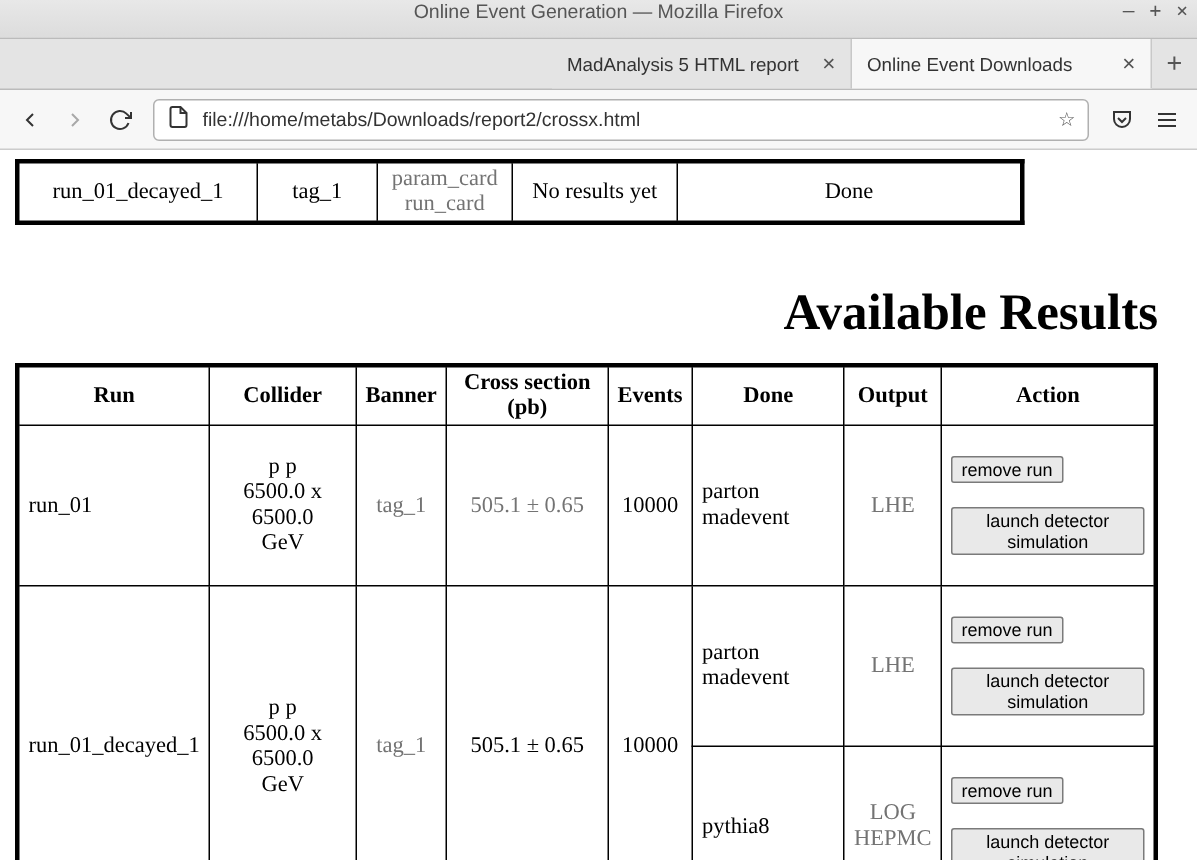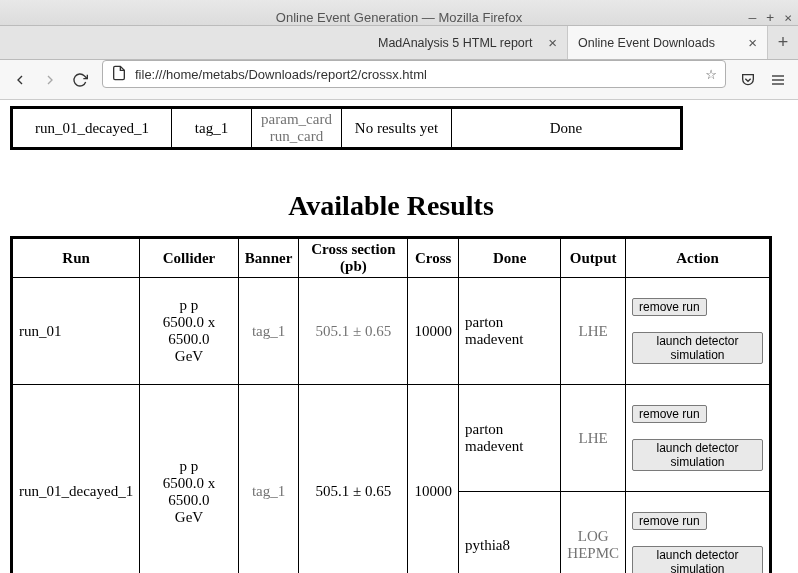--- a/index.html
+++ b/index.html
@@ -1,37 +1,37 @@
 <!DOCTYPE html>
 <html><head>
 <meta charset="utf-8">
 <style>
 * { box-sizing: border-box; }
 body { margin: 0; font-family: -apple-system, BlinkMacSystemFont, "Segoe UI", Arial, sans-serif; font-size: 14px; background: #fff; }
-.window-titlebar { background: linear-gradient(#e8e8e8,#dcdcdc); height: 26px; display: flex; align-items: flex-end; justify-content: center; position: relative; border-bottom: 1px solid #bbb; font-size: 13px; color: #555; }
+.window-titlebar { background: linear-gradient(#e8e8e8,#dcdcdc); height: 26px; display: flex; align-items: flex-start; justify-content: center; position: relative; border-bottom: 1px solid #bbb; font-size: 13px; color: #555; }
 .window-controls { position: absolute; right: 6px; display: flex; gap: 10px; color: #555; }
 .window-controls span { cursor: pointer; font-family: monospace; }
 .tabs-bar { background: #e4e4e4; height: 34px; display: flex; align-items: stretch; border-bottom: 1px solid #bbb; justify-content: flex-end; }
 .tab { display: flex; align-items: center; padding: 0 10px; font-size: 12.5px; color: #333; border-right: 1px solid #c8c8c8; min-width: 200px; justify-content: space-between; background: #e4e4e4; }
 .tab.active { background: #f7f7f7; }
 .tab .close { font-size: 15px; color: #555; cursor: pointer; }
 .newtab { display: flex; align-items: center; justify-content: center; width: 30px; font-size: 18px; color: #555; cursor: pointer; }
-.toolbar { background: #f7f7f7; height: 40px; display: flex; padding: 0 12px; gap: 14px; border-bottom: 1px solid #ccc; }
+.toolbar { background: #f7f7f7; height: 40px; display: flex; align-items: center; padding: 0 12px; gap: 14px; border-bottom: 1px solid #ccc; }
 .nav-arrow, .reload, .shield, .menu { cursor: pointer; color: #333; display: flex; align-items: center; }
 .urlbar { flex: 1; height: 28px; border: 1px solid #b0b0b0; border-radius: 4px; display: flex; align-items: center; padding: 0 8px; background: #fff; font-size: 13px; color: #333; }
 .urlbar .file-icon { margin-right: 8px; }
 .urlbar .url-text { flex: 1; white-space: nowrap; overflow: hidden; }
 .urlbar .star { color: #555; cursor: pointer; }
 .content { padding: 0 26px 20px 10px; font-family: "Times New Roman", serif; }
 table.data { border-collapse: collapse; border: 3px solid #000; margin: 4px 0; }
 table.data th, table.data td { border: 1px solid #000; padding: 2px 6px; font-size: 15px; text-align: center; vertical-align: middle; }
 table.data th { font-weight: bold; }
 .top-row-table td { text-align: center; }
 .runcell-left { text-align: left !important; }
-h2.section { text-align: center; font-family: "Times New Roman", serif; font-size: 28px; font-weight: bold; margin: 40px 0 14px 0; }
+h2.section { text-align: right; font-family: "Times New Roman", serif; font-size: 34px; font-weight: bold; margin: 40px 0 14px 0; }
 a.datalink { color: #737373; cursor: pointer; }
 a.visited { color: #6a1b9a; text-decoration: underline; font-weight: bold; cursor: pointer; }
 .action-btn { font-size: 12px; padding: 1px 6px; margin: 16px 0; background: #e9e9e9; border: 1px solid #7a7a7a; border-radius: 2px; cursor: pointer; display: block; font-family: -apple-system, sans-serif; }
 .action-cell { text-align: left !important; padding: 4px 6px !important; }
 .mainpage { margin-top: 14px; }
 .mainpage a { font-size: 20px; }
 svg.icon { width: 16px; height: 16px; }
 </style>
 </head>
 <body>
@@ -116,21 +116,21 @@
 
 <h2 class="section">Available Results</h2>
 
 <table class="data" style="width:100%">
 <tbody>
         <tr>
   <th>Run</th>
   <th>Collider</th>
   <th>Banner</th>
   <th>Cross section (pb)</th>
-  <th>Cross</th>
+  <th>Events</th>
   <th>Done</th>
   <th>Output</th>
   <th>Action</th>
 </tr>
 
 <tr>
   <td class="runcell-left">run_01</td>
   <td>
     <span>p p</span><br>
     <span>6500.0 x 6500.0</span><br>

